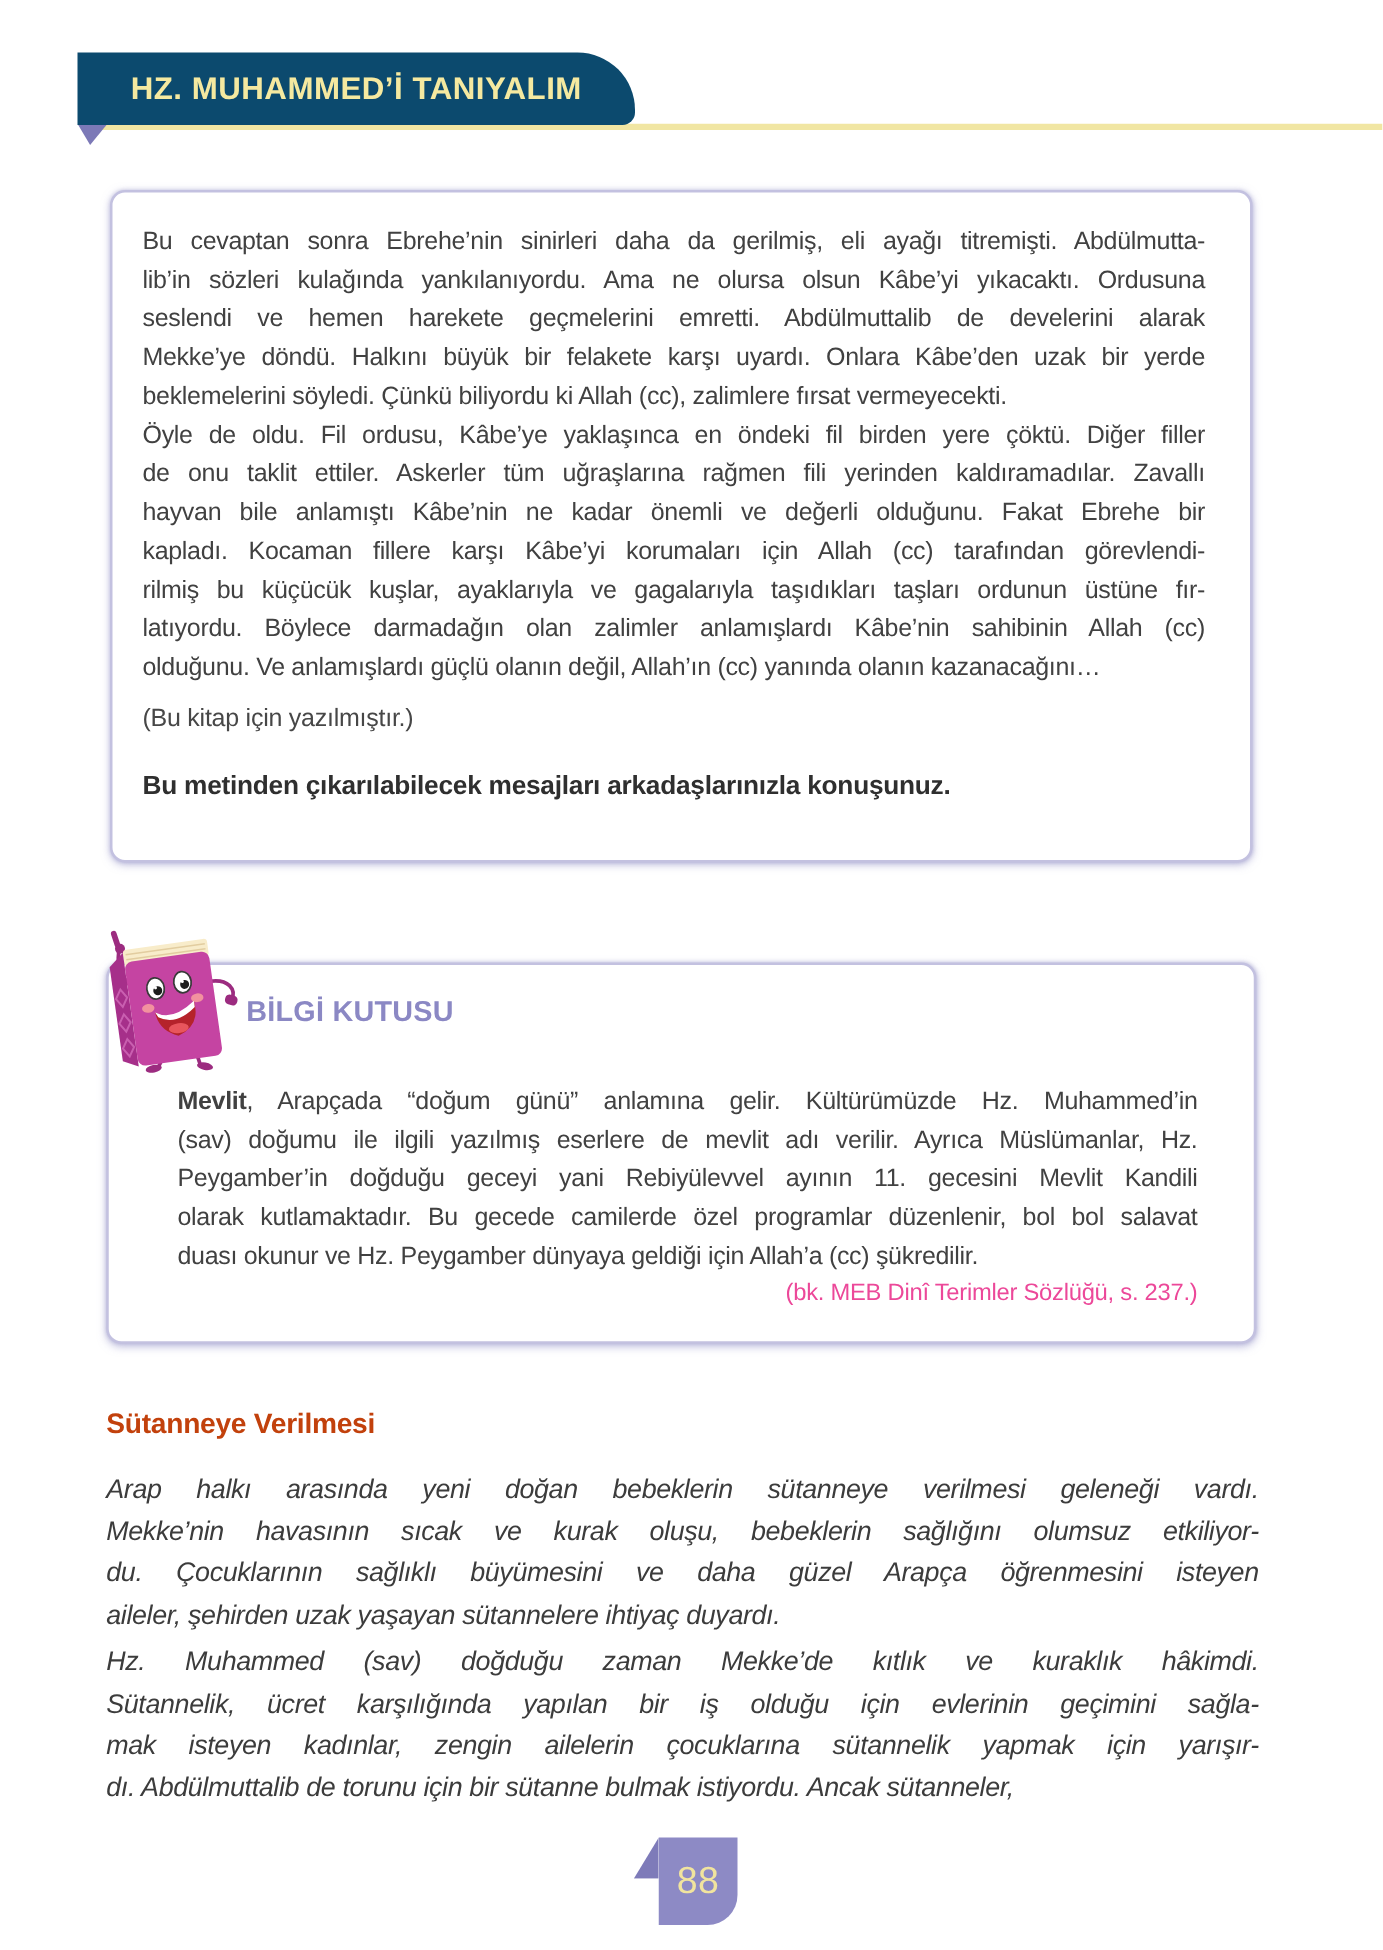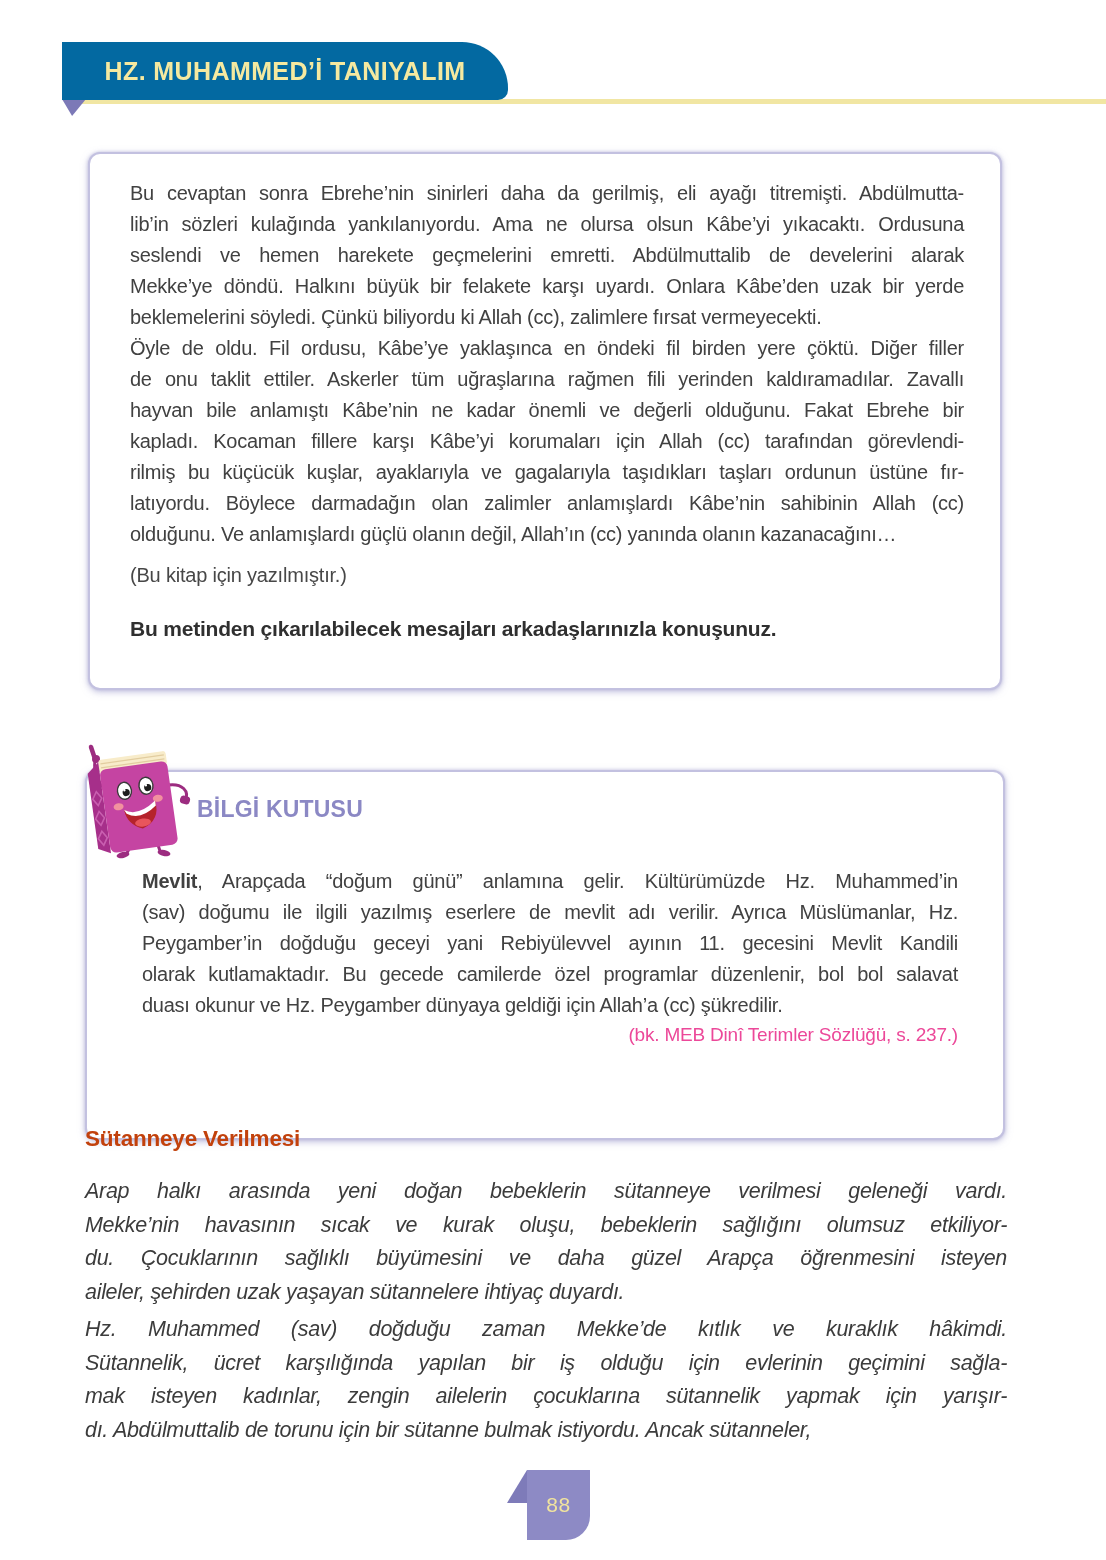--- a/index.html
+++ b/index.html
@@ -4,57 +4,57 @@
 <style>
   html,body{margin:0;padding:0;}
   body{
     width:1106px;height:1560px;position:relative;background:#ffffff;
     font-family:"Liberation Sans",sans-serif;color:#414141;overflow:hidden;
   }
 
   
   .banner{
     position:absolute;left:62px;top:42px;width:446px;height:58px;
-    background:#0369a1;border-radius:0 46px 10px 0;
+    background:#0c4a6e;border-radius:0 46px 10px 0;
     display:flex;align-items:center;justify-content:center;z-index:2;
   }
   .banner-title{
     color:#f5e9a0;font-size:25px;font-weight:bold;letter-spacing:.4px;white-space:nowrap;
   }
   .banner-fold{
     position:absolute;left:62px;top:99px;width:24px;height:17px;background:#7c79b7;
     -webkit-clip-path:polygon(0 0,100% 0,42% 100%);clip-path:polygon(0 0,100% 0,42% 100%);z-index:1;
   }
   .yellow-rule{
     position:absolute;left:76px;top:99px;width:1030px;height:5px;background:#f1e6a3;z-index:1;
   }
 
   
   .soft-box{
     position:absolute;background:#fff;border:2px solid #c3c1e0;border-radius:12px;
     box-shadow:0 2px 7px rgba(150,148,200,.55),0 0 3px rgba(150,148,200,.45);
     box-sizing:border-box;
   }
-  .story-box{left:88px;top:152px;width:914px;height:538px;padding:24px 36px 0 40px;}
+  .story-box{left:88px;top:152px;width:914px;height:538px;padding:24px 36px 0 24px;}
 
   
   .para{font-size:20px;line-height:31px;letter-spacing:-.25px;color:#414141;}
   .tline{text-align:justify;text-align-last:justify;}
   .tline-last{text-align-last:left;}
   .para + .para{margin-top:0;}
 
   .story-attribution{
     margin-top:10px;text-align:left;font-size:20px;line-height:31px;color:#474747;letter-spacing:-.2px;
   }
   .story-instruction{
     margin-top:22px;font-size:21px;line-height:31px;font-weight:bold;color:#2f2f2f;letter-spacing:-.2px;
   }
 
   
-  .info-box{left:85px;top:770px;width:920px;height:370px;}
+  .info-box{left:85px;top:770px;width:920px;height:305px;}
   .info-title{
     position:absolute;left:110px;top:24px;font-size:23px;font-weight:bold;
     color:#8b88c4;letter-spacing:.2px;
   }
   .info-para{position:absolute;left:55px;right:45px;top:94px;}
   .info-source{
     position:absolute;right:45px;top:252px;font-size:19px;color:#ec4899;letter-spacing:-.2px;
   }
   .mascot{position:absolute;left:78px;top:731px;width:122px;height:128px;z-index:3;}
 
@@ -68,21 +68,21 @@
 
   
   .page-badge{
     position:absolute;left:527px;top:1470px;width:63px;height:70px;background:#8d8ac5;
     border-radius:0 0 24px 0;display:flex;align-items:center;justify-content:center;
   }
   .page-badge-fold{
     position:absolute;left:-20px;top:0;width:20px;height:33px;background:#7e7bb9;
     -webkit-clip-path:polygon(100% 0,100% 100%,0 100%);clip-path:polygon(100% 0,100% 100%,0 100%);
   }
-  .page-number{color:#f1e49e;font-size:21px;letter-spacing:.5px;}
+  .page-number{color:#f1e49e;font-size:30px;letter-spacing:.5px;}
 </style>
 </head>
 <body>
 
 <div class="yellow-rule"></div>
 <div class="banner-fold"></div>
 <div class="banner">
   <span class="banner-title">HZ. MUHAMMED’İ TANIYALIM</span>
 </div>
 

